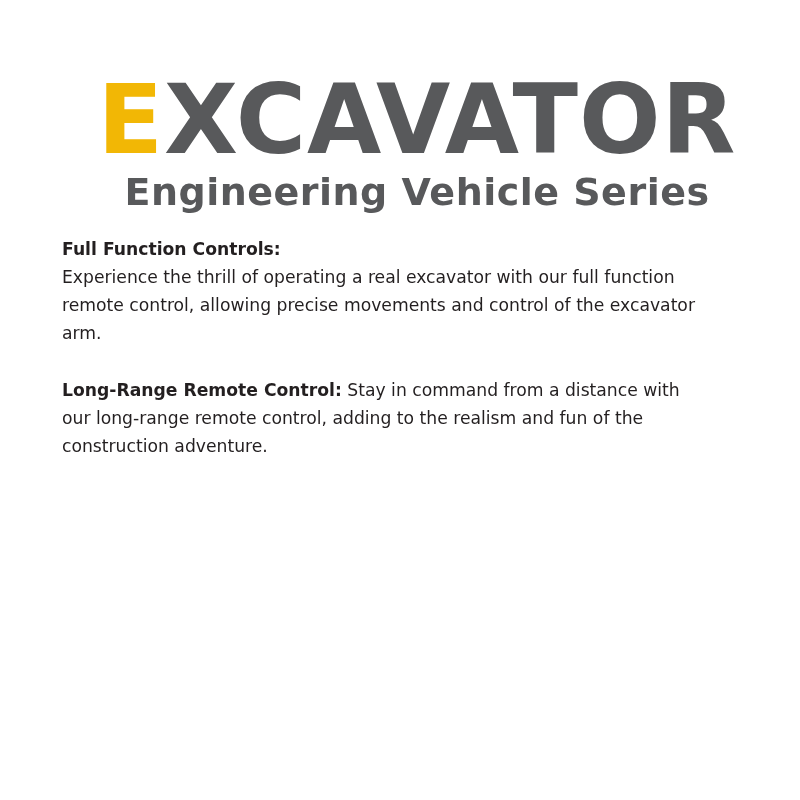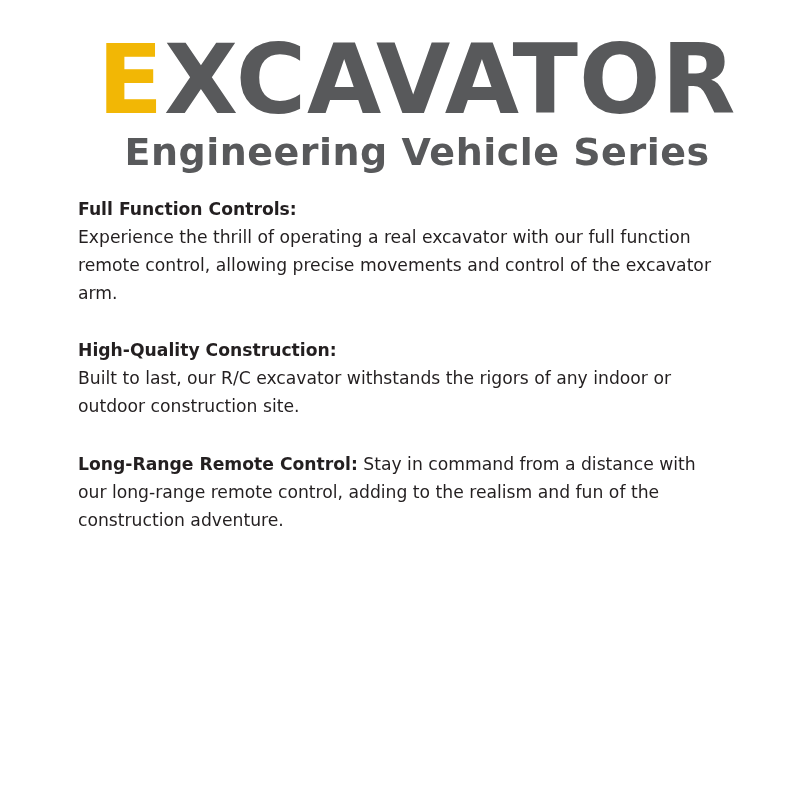--- a/index.html
+++ b/index.html
@@ -17,21 +17,21 @@
   .page {
     width: 800px;
     height: 800px;
     box-sizing: border-box;
     padding: 0;
     position: relative;
   }
 
   
   .logo-block {
-    padding-top: 32px;
+    padding-top: 72px;
     text-align: center;
     margin-left: 34px;
   }
   .logo-word {
     font-family: "DejaVu Sans", sans-serif;
     font-weight: bold;
     font-size: 96px;
     line-height: 1.0;
     letter-spacing: 1px;
     color: #58595b;
@@ -45,21 +45,21 @@
     font-family: "DejaVu Sans", sans-serif;
     font-size: 38px;
     font-weight: bold;
     color: #58595b;
     letter-spacing: 0.5px;
     margin-top: 2px;
   }
 
   
   .features {
-    margin: 22px 0 0 16px;
+    margin: 22px 0 0 0;
     padding: 0 87px 0 62px;
   }
   .feature {
     margin-bottom: 22px;
   }
   .feature:last-child {
     margin-bottom: 0;
   }
   .feature p {
     margin: 0;
@@ -88,23 +88,20 @@
     <div class="logo-word"><span class="first-letter">E</span><span>XCAVATOR</span></div>
     <div class="logo-sub">Engineering Vehicle Series</div>
   </div>
 
   <div class="features">
 
     <div class="feature feature-gap-large">
       <p><span class="title">Full Function Controls</span><span class="sep">:</span><br><span> Experience the thrill of operating a real excavator with our full function remote control, allowing precise movements and control of the excavator arm.</span></p>
     </div>
 
-    <div class="feature feature-gap-large">
-      <p><span class="title">High-Quality Construction</span><span class="sep">:</span><br><span> Built to last, our R/C excavator withstands the rigors of any indoor or outdoor construction site.</span></p>
-    </div>
 
 
     <div class="feature">
       <p><span class="title">Long-Range Remote Control</span><span class="sep">:</span><span> Stay in command from a distance with our long-range remote control, adding to the realism and fun of the construction adventure.</span></p>
     </div>
 
 
   </div>
 
 </div>

